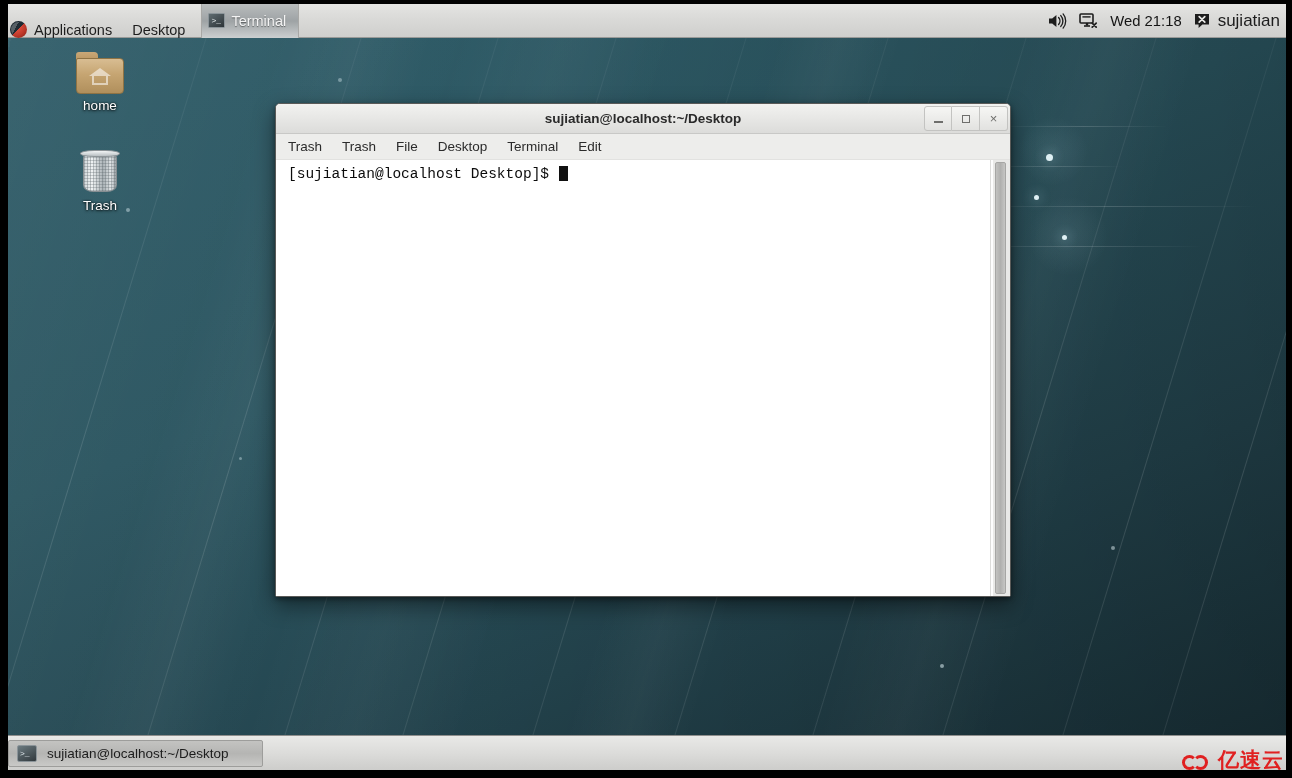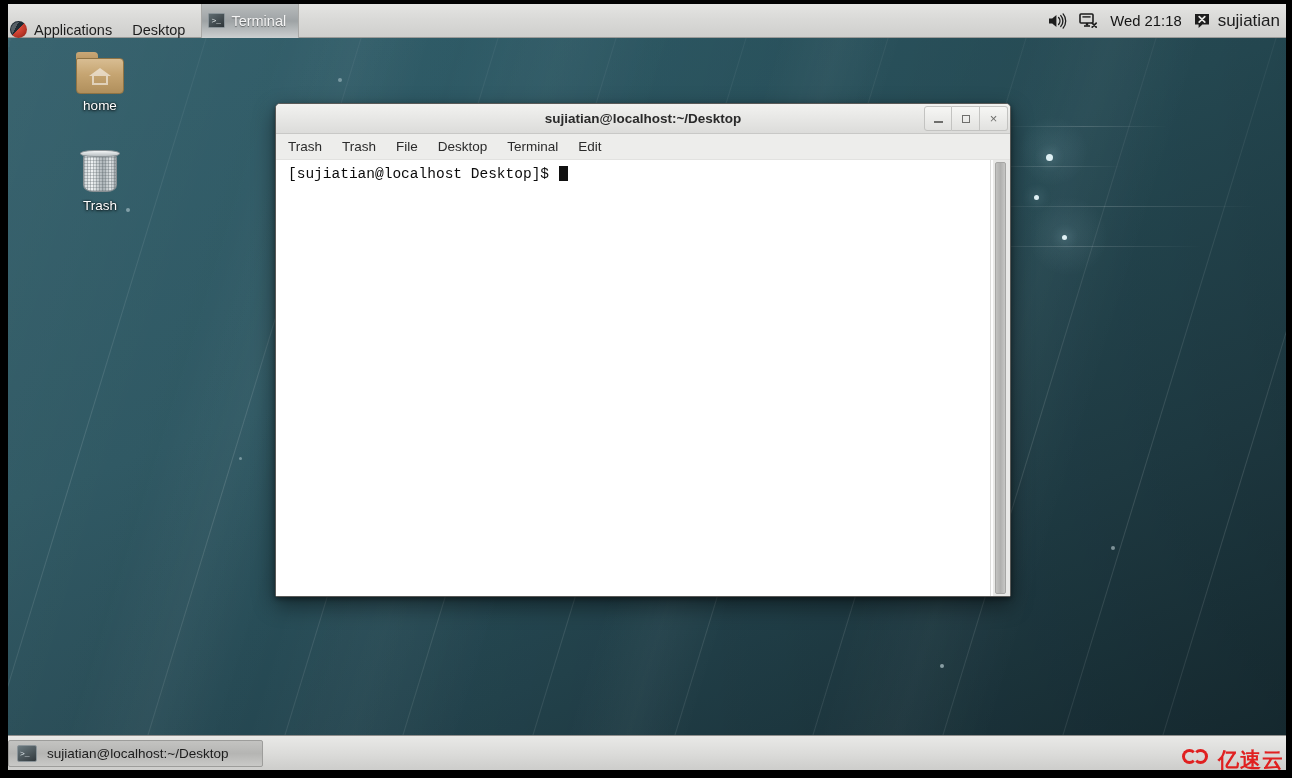--- a/index.html
+++ b/index.html
@@ -238,21 +238,21 @@
     width:20px; height:17px; flex:none; border-radius:2px;
     background:linear-gradient(150deg,#6c7a80,#31393d);
     border:1px solid #8b9499;
     font-family:"Liberation Mono", monospace; font-size:8px; color:#dfe7ea;
     line-height:15px; padding-left:2px;
   }
 
   
   #watermark {
     position:absolute; right:8px; bottom:4px;
-    display:flex; align-items:flex-start; gap:6px;
+    display:flex; align-items:flex-end; gap:6px;
     z-index:60;
   }
   .wm-mark {
     width:30px; height:22px; position:relative;
   }
   .wm-mark .c1, .wm-mark .c2 {
     position:absolute; top:3px; width:15px; height:15px;
     border:3px solid #e02020; border-radius:50%;
   }
   .wm-mark .c1 { left:0; border-right-color:transparent; }

